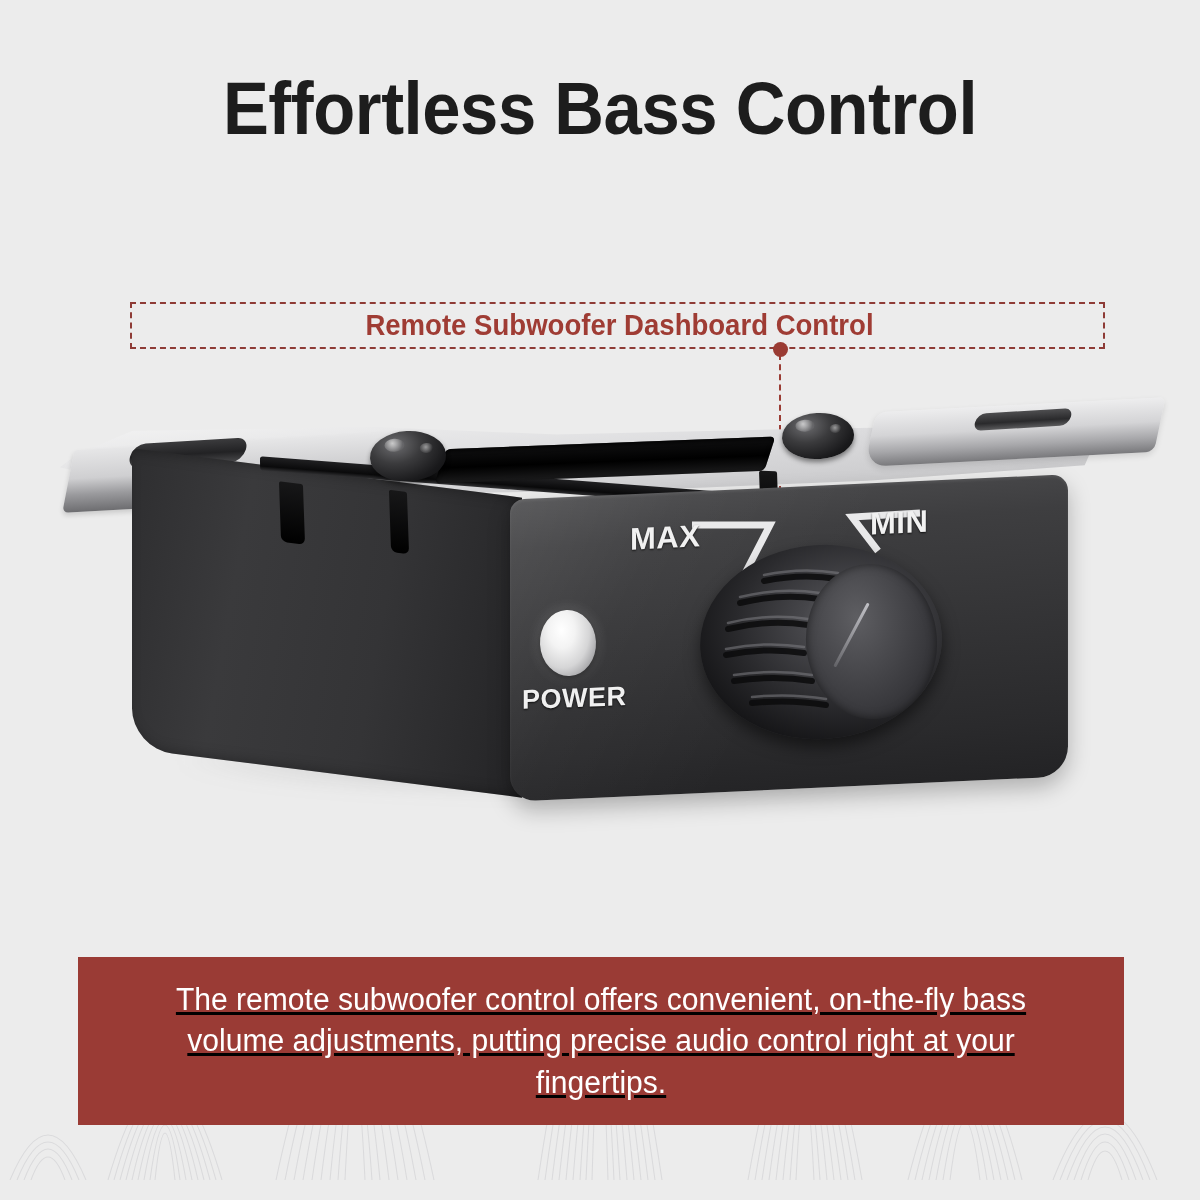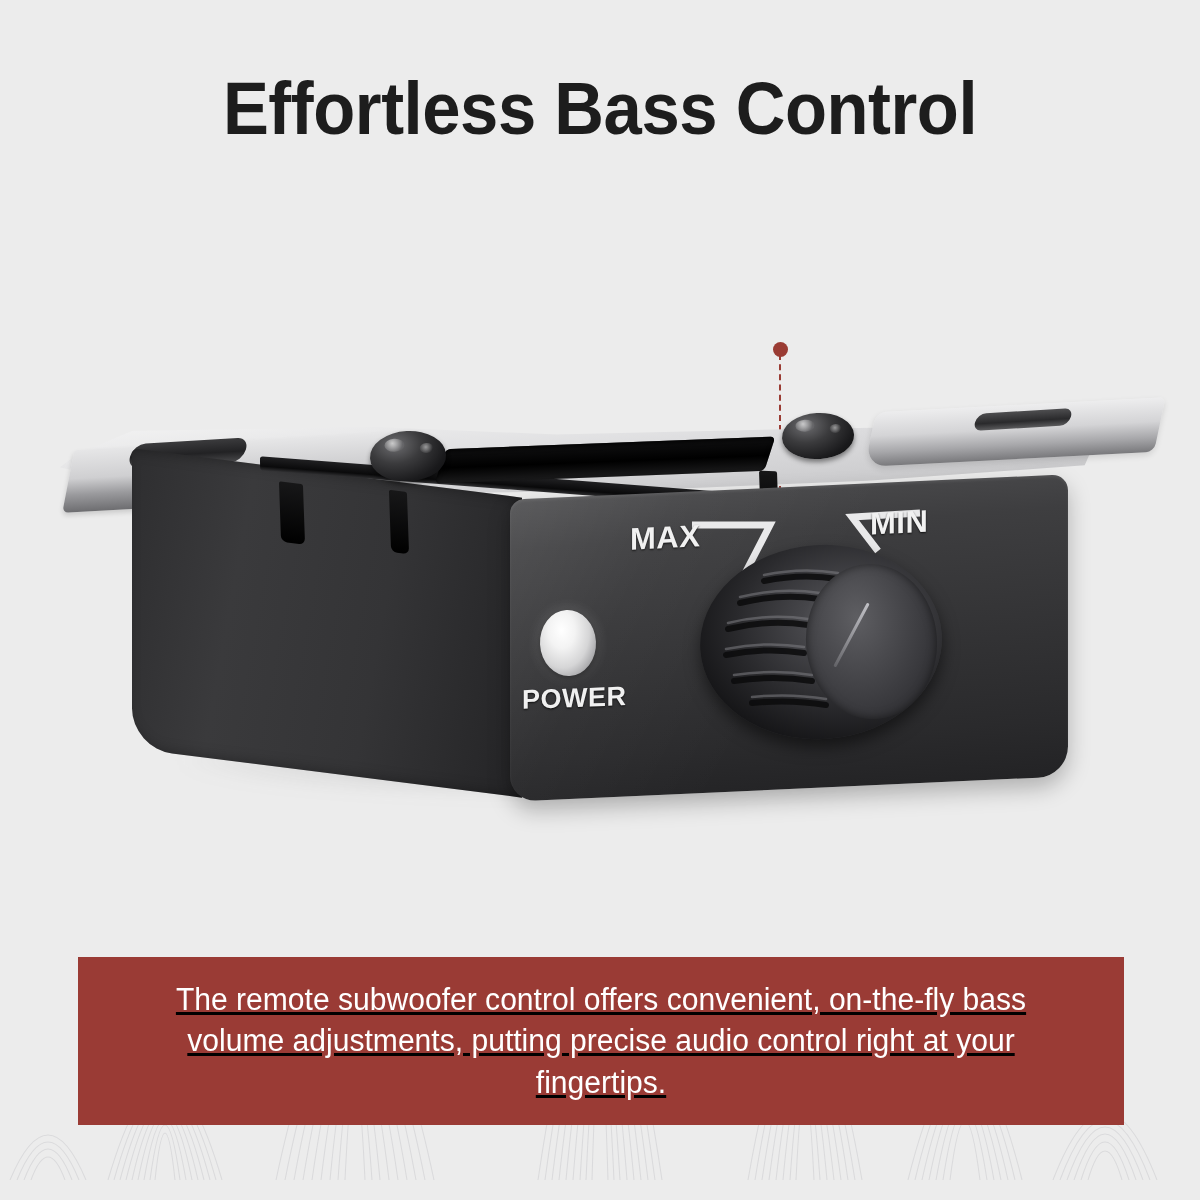--- a/index.html
+++ b/index.html
@@ -403,20 +403,23 @@
     transform: scaleX(0.97);
   }
 </style>
 </head>
 <body>
 
 <div class="stage">
 
   <div class="headline">Effortless Bass Control</div>
 
+  <div class="callout-box">
+    <div class="callout-label">Remote Subwoofer Dashboard Control</div>
+  </div>
   <div class="callout-dot"></div>
   <div class="leader-line"></div>
 
   <div class="wave-decor">
     <svg width="1200" height="420" viewBox="0 0 1200 420">
       <g fill="none" stroke="#d8d8da" stroke-width="1.1" opacity="0.85">
 
         <g>
           <path d="M120 420 Q165 250 210 420"></path>
           <path d="M126 420 Q165 262 204 420"></path>

